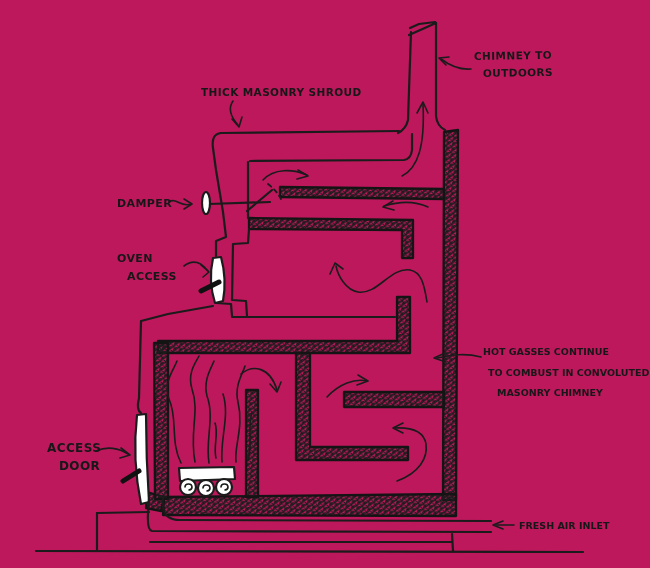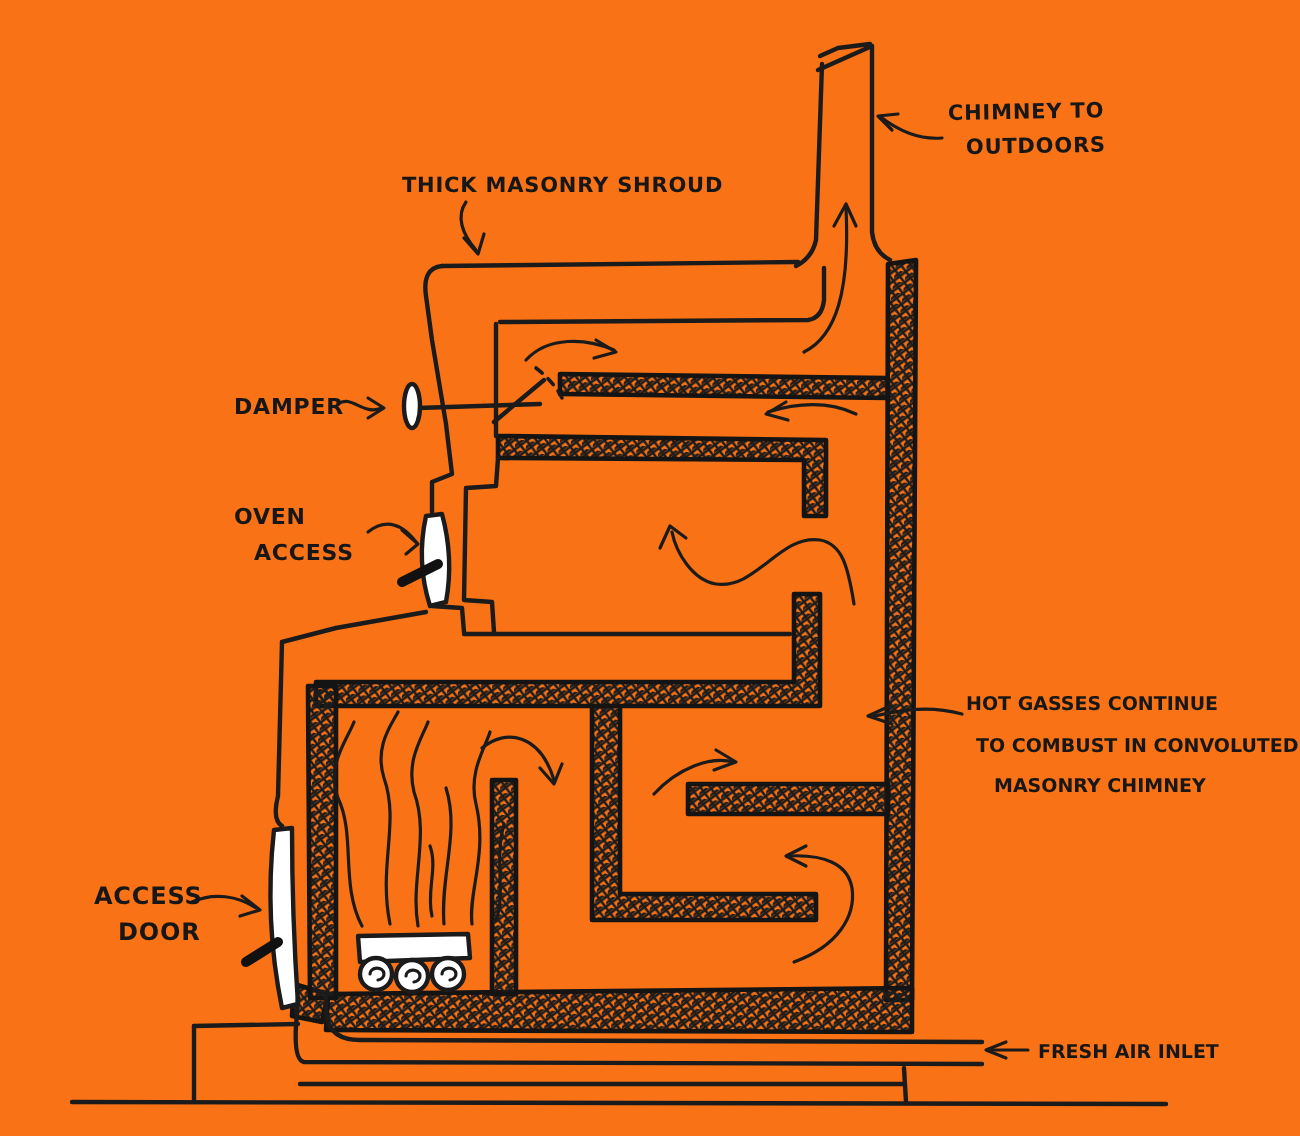--- a/index.html
+++ b/index.html
@@ -1,16 +1,16 @@
 <!DOCTYPE html>
 <html><head>
 <meta charset="utf-8">
 <style>
   html,body{margin:0;padding:0;background:#ffffff;}
-  .page{width:650px;height:568px;background:#f97316;position:relative;overflow:hidden;}
+  .page{width:650px;height:568px;background:#be185d;position:relative;overflow:hidden;}
   svg{display:block}
   .stroke{stroke:#1b1b1b;fill:none;stroke-width:2.2;stroke-linecap:round;stroke-linejoin:round;}
   .thin{stroke:#1b1b1b;fill:none;stroke-width:1.6;stroke-linecap:round;stroke-linejoin:round;}
   .wall{fill:url(#xhatch);stroke:#141414;stroke-width:2.3;stroke-linejoin:round;}
   .whitefill{fill:#ffffff;}
   .darkbit{stroke:#111111;stroke-width:5;stroke-linecap:round;fill:none;}
   .dash{stroke:#1b1b1b;fill:none;stroke-width:1.8;stroke-dasharray:4 4;stroke-linecap:round;}
   text{font-family:"DejaVu Sans",sans-serif;fill:#171717;font-weight:700;letter-spacing:.4px;}
   .t12{font-size:12px}.t11{font-size:11px}.t105{font-size:10.5px}.t95{font-size:9.5px;letter-spacing:0px}
 </style>

